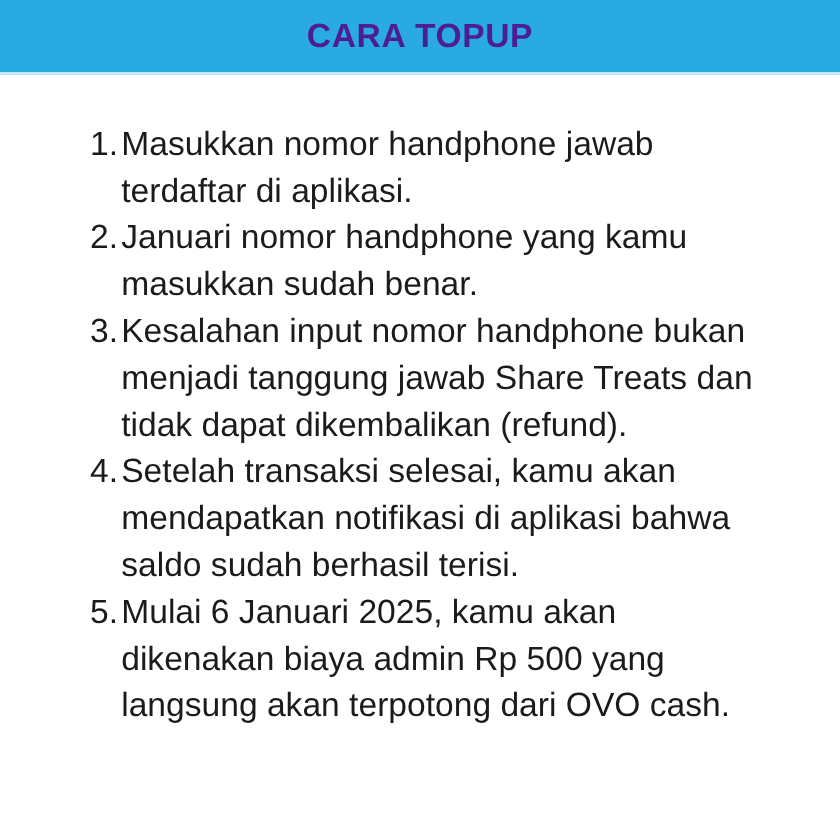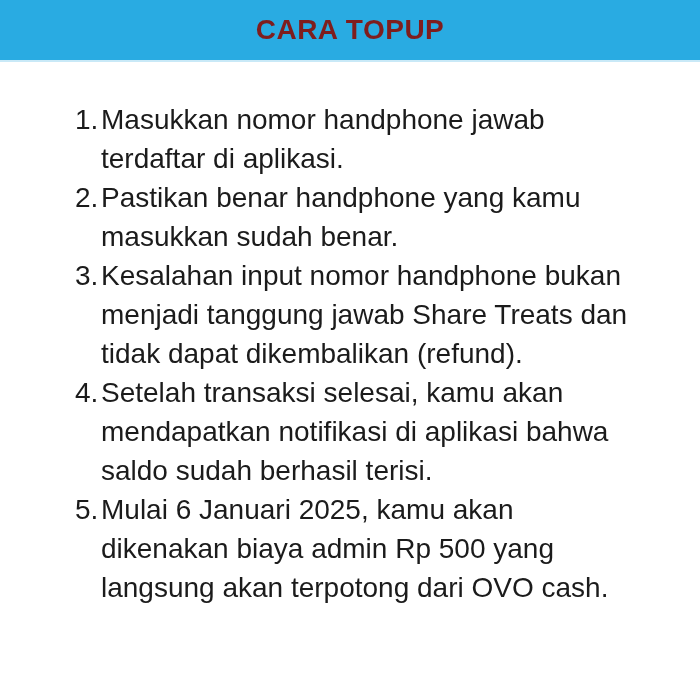--- a/index.html
+++ b/index.html
@@ -13,21 +13,21 @@
   .header-bar {
     width: 700px;
     height: 62px;
     background: #29ABE2;
     border-bottom: 2px solid #C9E9F7;
     display: flex;
     align-items: center;
     justify-content: center;
   }
   .header-title {
-    color: #7f1d1d;
+    color: #4c1d95;
     font-size: 28px;
     font-weight: bold;
     letter-spacing: 0.5px;
   }
   .steps {
     list-style: none;
     padding-top: 38px;
     padding-right: 56px;
   }
   .step-item {
@@ -53,21 +53,21 @@
   <h1 class="header-title">CARA TOPUP</h1>
 </header>
 
 <ol class="steps">
   <li class="step-item">
     <span class="step-num">1.</span>
     <span>Masukkan nomor handphone jawab terdaftar di aplikasi.</span>
   </li>
   <li class="step-item">
     <span class="step-num">2.</span>
-    <span>Pastikan benar handphone yang kamu masukkan sudah benar.</span>
+    <span>Januari nomor handphone yang kamu masukkan sudah benar.</span>
   </li>
   <li class="step-item">
     <span class="step-num">3.</span>
     <span>Kesalahan input nomor handphone bukan menjadi tanggung jawab Share Treats dan tidak dapat dikembalikan (refund).</span>
   </li>
   <li class="step-item">
     <span class="step-num">4.</span>
     <span>Setelah transaksi selesai, kamu akan mendapatkan notifikasi di aplikasi bahwa saldo sudah berhasil terisi.</span>
   </li>
   <li class="step-item">

